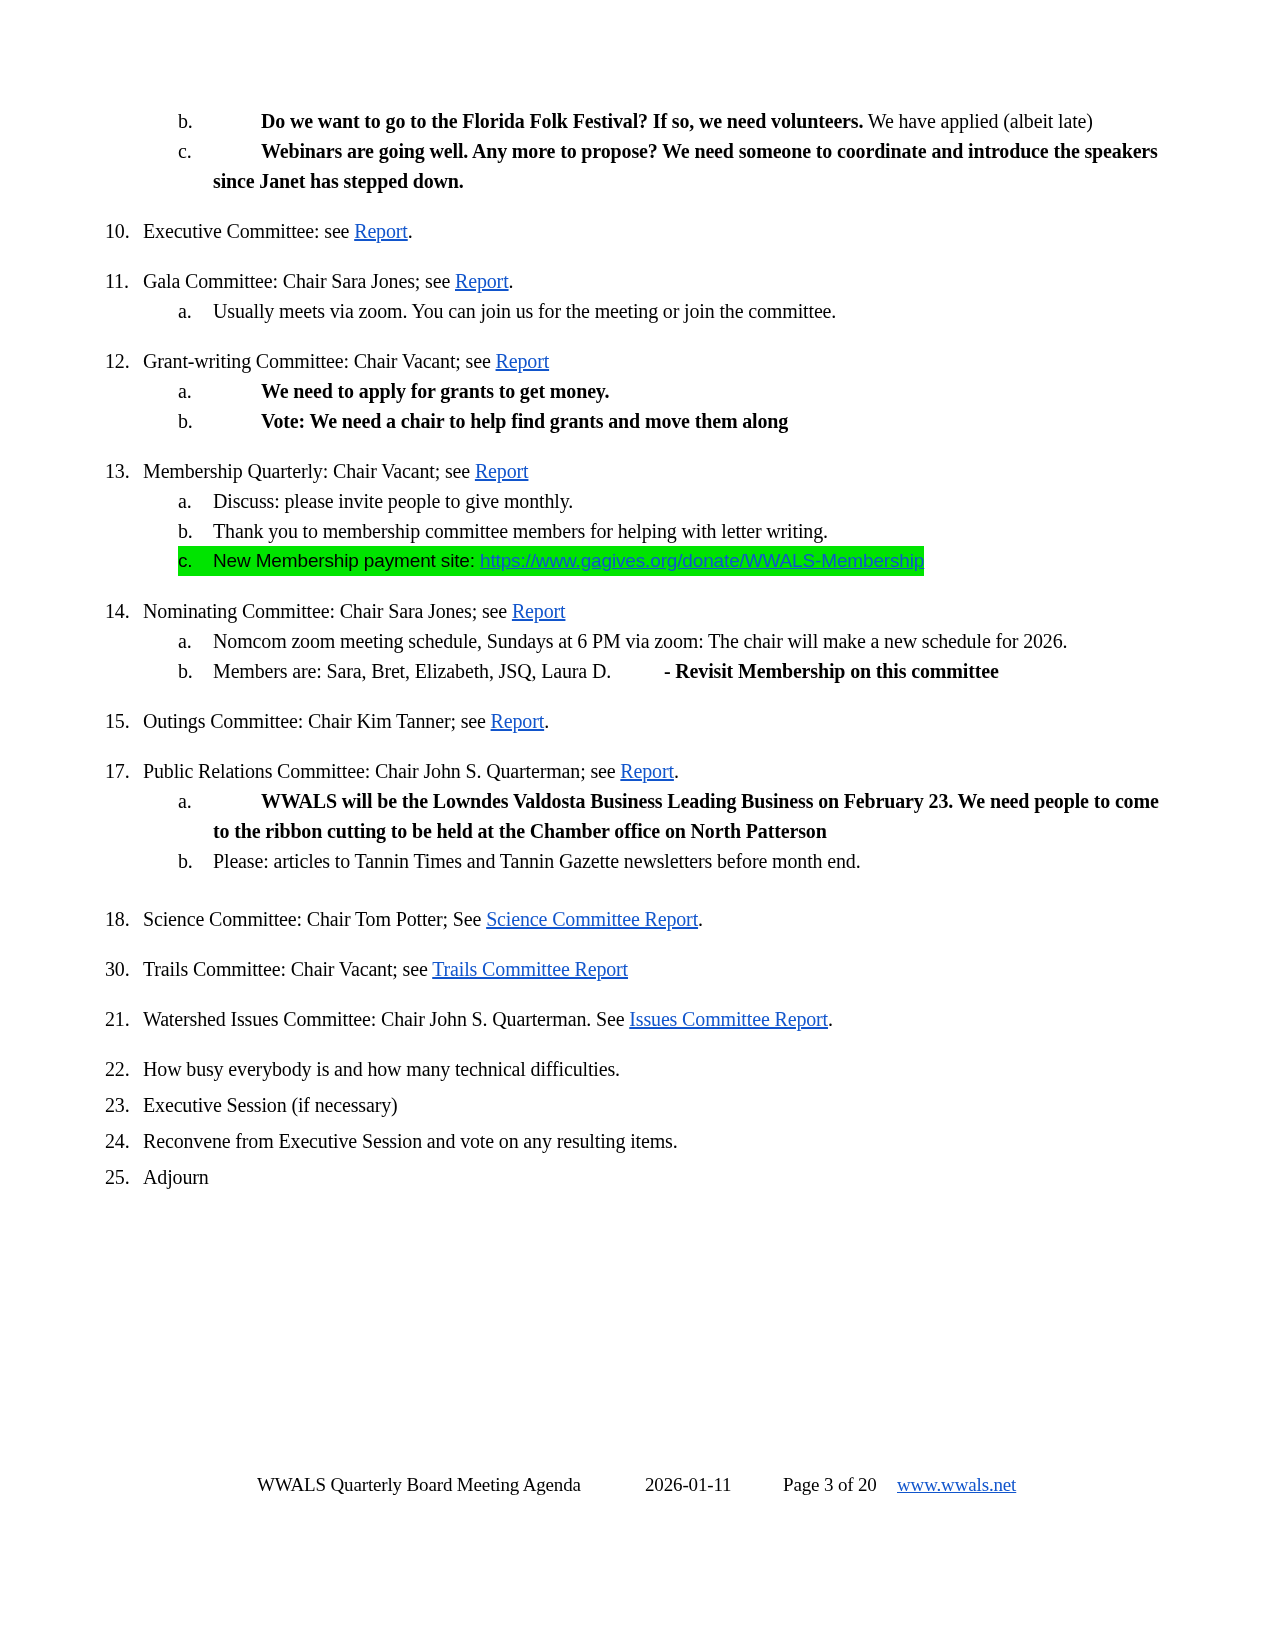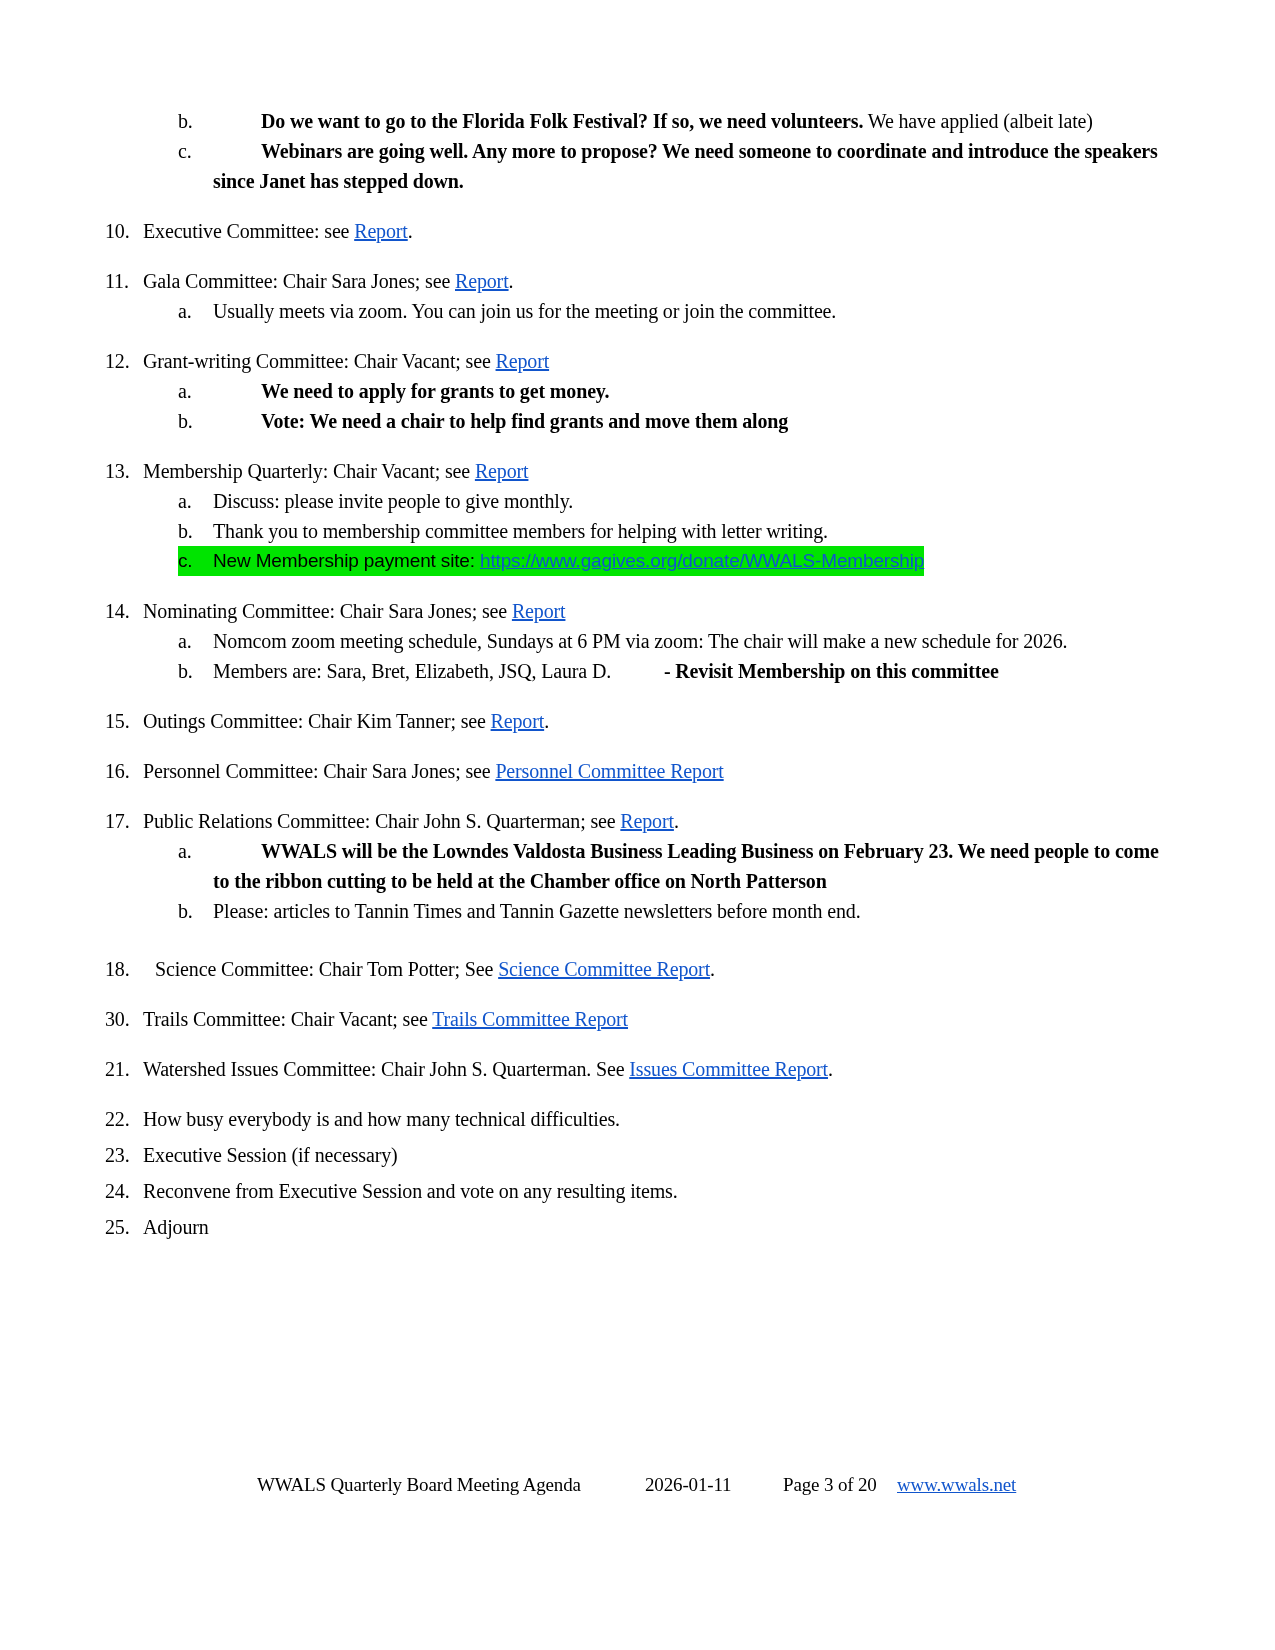--- a/index.html
+++ b/index.html
@@ -11,21 +11,21 @@
     position:relative; overflow:hidden;
     letter-spacing:-0.15px;
   }
   .page { position:absolute; inset:0; background:#fff; }
   .content { position:absolute; top:106px; left:105px; width:1060px; }
   .item { display:flex; line-height:30px; }
   .item.main { margin-top:20px; }
   .item.sub  { margin-left:73px; margin-top:0; }
   .item.first { margin-top:0; }
   .item.tight { margin-top:6px; }
-  .item.large { margin-top:28px;gap:12px; }
+  .item.large { margin-top:28px; }
   .marker { flex:0 0 38px; }
   .sub .marker { flex:0 0 35px; }
   .text { flex:1 1 auto; }
   .run-n { }
   .run-b { font-weight:bold;margin-left:48px; }
   .run-i { }
   a.run-l { color:var(--link-color,#1155cc); text-decoration:underline; cursor:pointer; }
   
   .item.highlight { font-family:"Liberation Sans", sans-serif; font-size:19px; }
   .item.highlight .marker, .item.highlight .text { background:var(--hl-color,#00e400); }
@@ -102,24 +102,20 @@
       </div>
       <div class="item sub">
         <span class="marker">b.</span>
         <span class="text"><span class="run-n">Members are: Sara, Bret, Elizabeth, JSQ, Laura D. </span><span class="run-b">- Revisit Membership on this committee</span></span>
       </div>
       <div class="item main">
         <span class="marker">15.</span>
         <span class="text"><span class="run-n">Outings Committee: Chair Kim Tanner; see </span><a class="run-l" href="#">Report</a><span class="run-n">.</span></span>
       </div>
       <div class="item main">
-        <span class="marker">16.</span>
-        <span class="text"><span class="run-n">Personnel Committee: Chair Sara Jones; see </span><a class="run-l" href="#">Personnel Committee Report</a></span>
-      </div>
-      <div class="item main">
         <span class="marker">17.</span>
         <span class="text"><span class="run-n">Public Relations Committee: Chair John S. Quarterman; see </span><a class="run-l" href="#">Report</a><span class="run-n">.</span></span>
       </div>
       <div class="item sub">
         <span class="marker">a.</span>
         <span class="text"><span class="run-b">WWALS will be the Lowndes Valdosta Business Leading Business on February 23. We need people to come to the ribbon cutting to be held at the Chamber office on North Patterson</span></span>
       </div>
       <div class="item sub">
         <span class="marker">b.</span>
         <span class="text"><span class="run-n">Please: articles to </span><span class="run-i">Tannin Times</span><span class="run-n"> and </span><span class="run-i">Tannin Gazette</span><span class="run-n"> newsletters before month end.</span></span>

